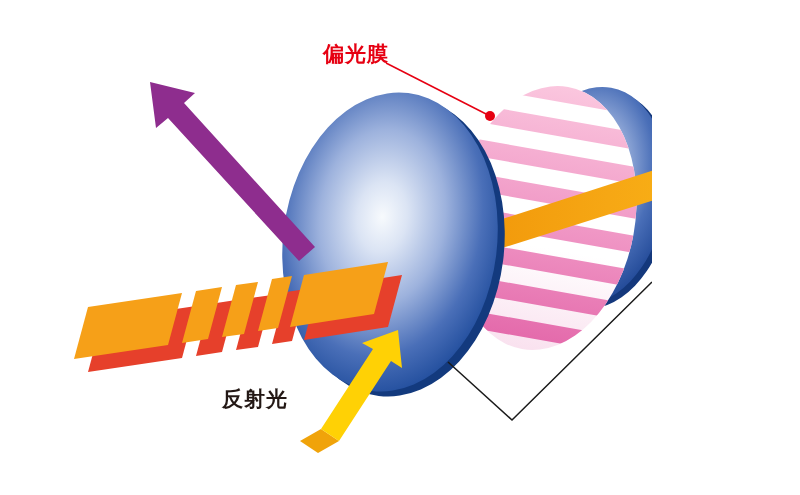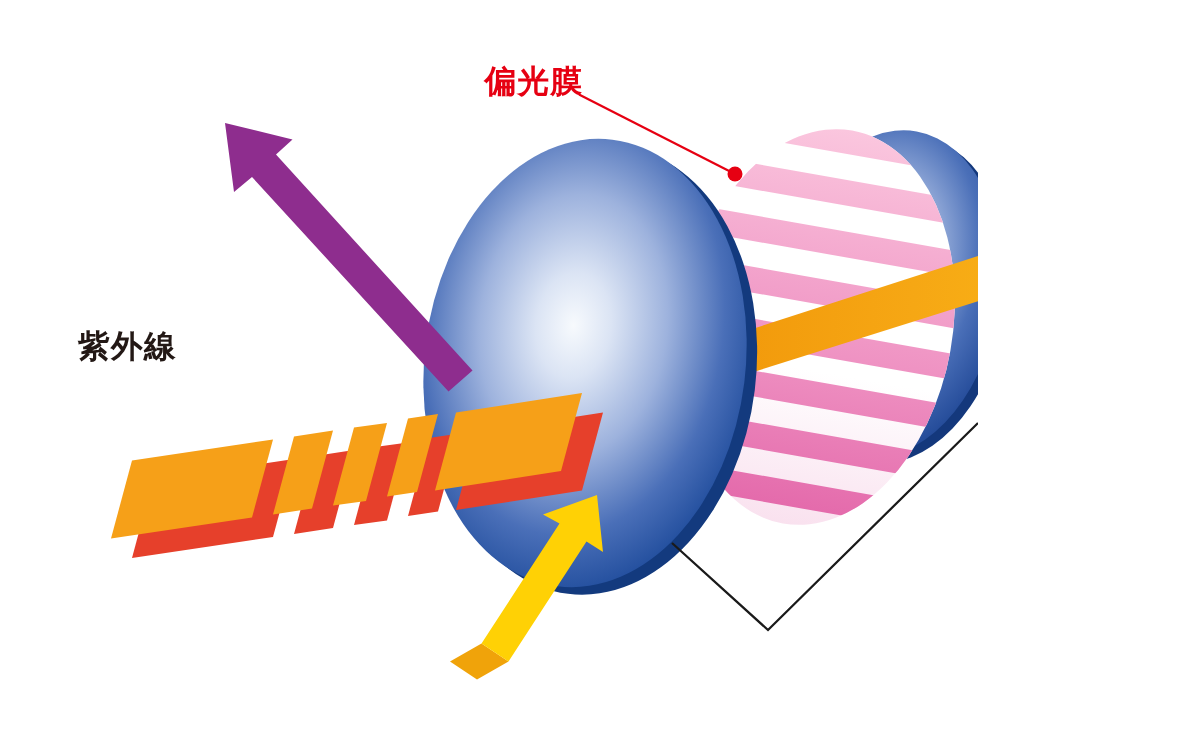--- a/index.html
+++ b/index.html
@@ -116,18 +116,18 @@
     <polyline points="448,362 512,420 652,282" fill="none" stroke-width="1.5" stroke="#1a1a1a"></polyline>
 
     <g>
       <line x1="386" y1="63" x2="490" y2="116" stroke-width="1.5" stroke="#e60012"></line>
       <circle cx="490" cy="116" r="5" fill="#e60012"></circle>
     </g>
   </svg>
 
   <div class="label red" style="left:323px;top:40px">偏光膜</div>
 
-  <div class="label" style="left:52px;top:217px">紫外線</div>
 
 
+  <div class="label" style="left:222px;top:385px">反射光</div>
 
 
 </div>
 
 </body></html>

